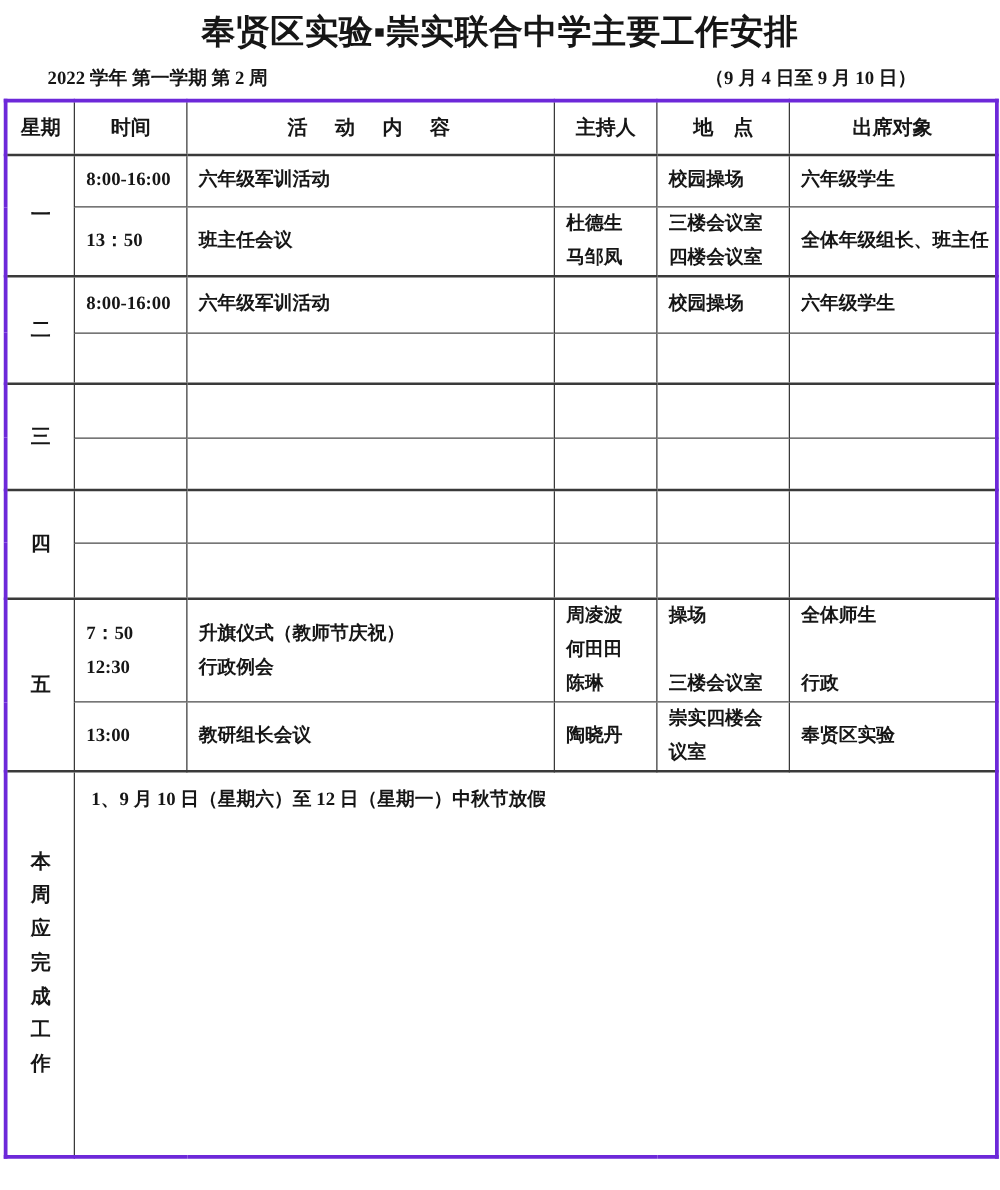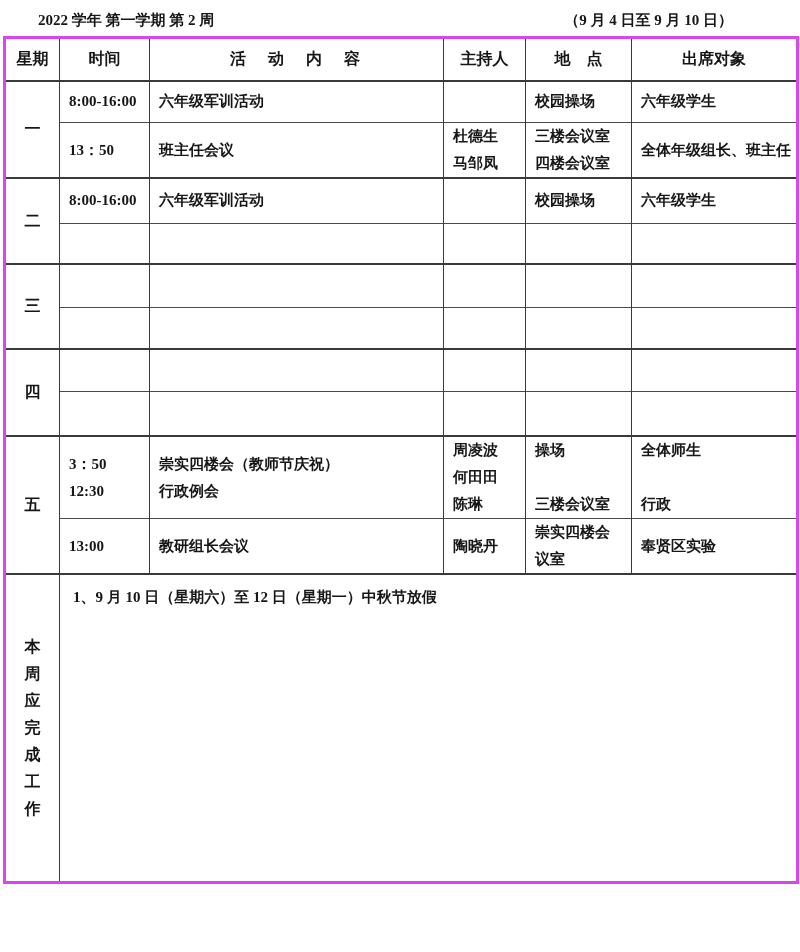--- a/index.html
+++ b/index.html
@@ -15,21 +15,21 @@
     font-size:27px; letter-spacing:0.5px; line-height:36px;
   }
   .subhead {
     display:flex; justify-content:space-between; align-items:flex-end;
     margin:11px 67px 7px 38px; font-size:15px; line-height:18px;
   }
 
   table.schedule {
     border-collapse:collapse; table-layout:fixed;
     margin-left:3px; width:794px;
-    border:3px solid #d946ef;
+    border:3px solid #6d28d9;
   }
   .schedule th, .schedule td {
     border-left:1.5px solid #3a3a3a;
     font-weight:bold; font-size:15px; color:#161616;
     padding:0; vertical-align:middle; overflow:hidden;
   }
   .schedule th { font-size:16px; text-align:center; }
   th.sp-wide { letter-spacing:3px; }
 
   tr.sec > td { border-top:2.2px solid #3a3a3a; }   
@@ -44,20 +44,21 @@
 
   td.tasks-cell { vertical-align:top; padding:9px 20px 0 13px; }
   td.tasks-cell .ln { line-height:26px; min-height:26px; }
   .vchar { line-height:27px; min-height:27px; }
 </style>
 </head>
 <body>
 
 <div class="page">
 
+  <h1 class="doc-title">奉贤区实验▪崇实联合中学主要工作安排</h1>
 
   <div class="subhead">
     <span>2022 学年 第一学期 第 2 周</span>
     <span>（9 月 4 日至 9 月 10 日）</span>
   </div>
 
   <table class="schedule">
     <colgroup>
       <col style="width:55px">
         <col style="width:90px">
@@ -165,25 +166,25 @@
       <td class="txt"></td>
       <td class="txt"></td>
       <td class="txt"></td>
       <td class="txt"></td>
       <td class="txt"></td>
     </tr>
 
     <tr class="sec h81">
       <td class="day-cell" rowspan="2">五</td>
       <td class="txt">
-            <div class="ln">3：50</div>
+            <div class="ln">7：50</div>
             <div class="ln">12:30</div>
           </td>
       <td class="txt">
-            <div class="ln">崇实四楼会（教师节庆祝）</div>
+            <div class="ln">升旗仪式（教师节庆祝）</div>
             <div class="ln">行政例会</div>
           </td>
       <td class="txt">
             <div class="ln">周凌波</div>
             <div class="ln">何田田</div>
             <div class="ln">陈琳</div>
           </td>
       <td class="txt">
             <div class="ln">操场</div>
             <div class="ln">&nbsp;</div>

